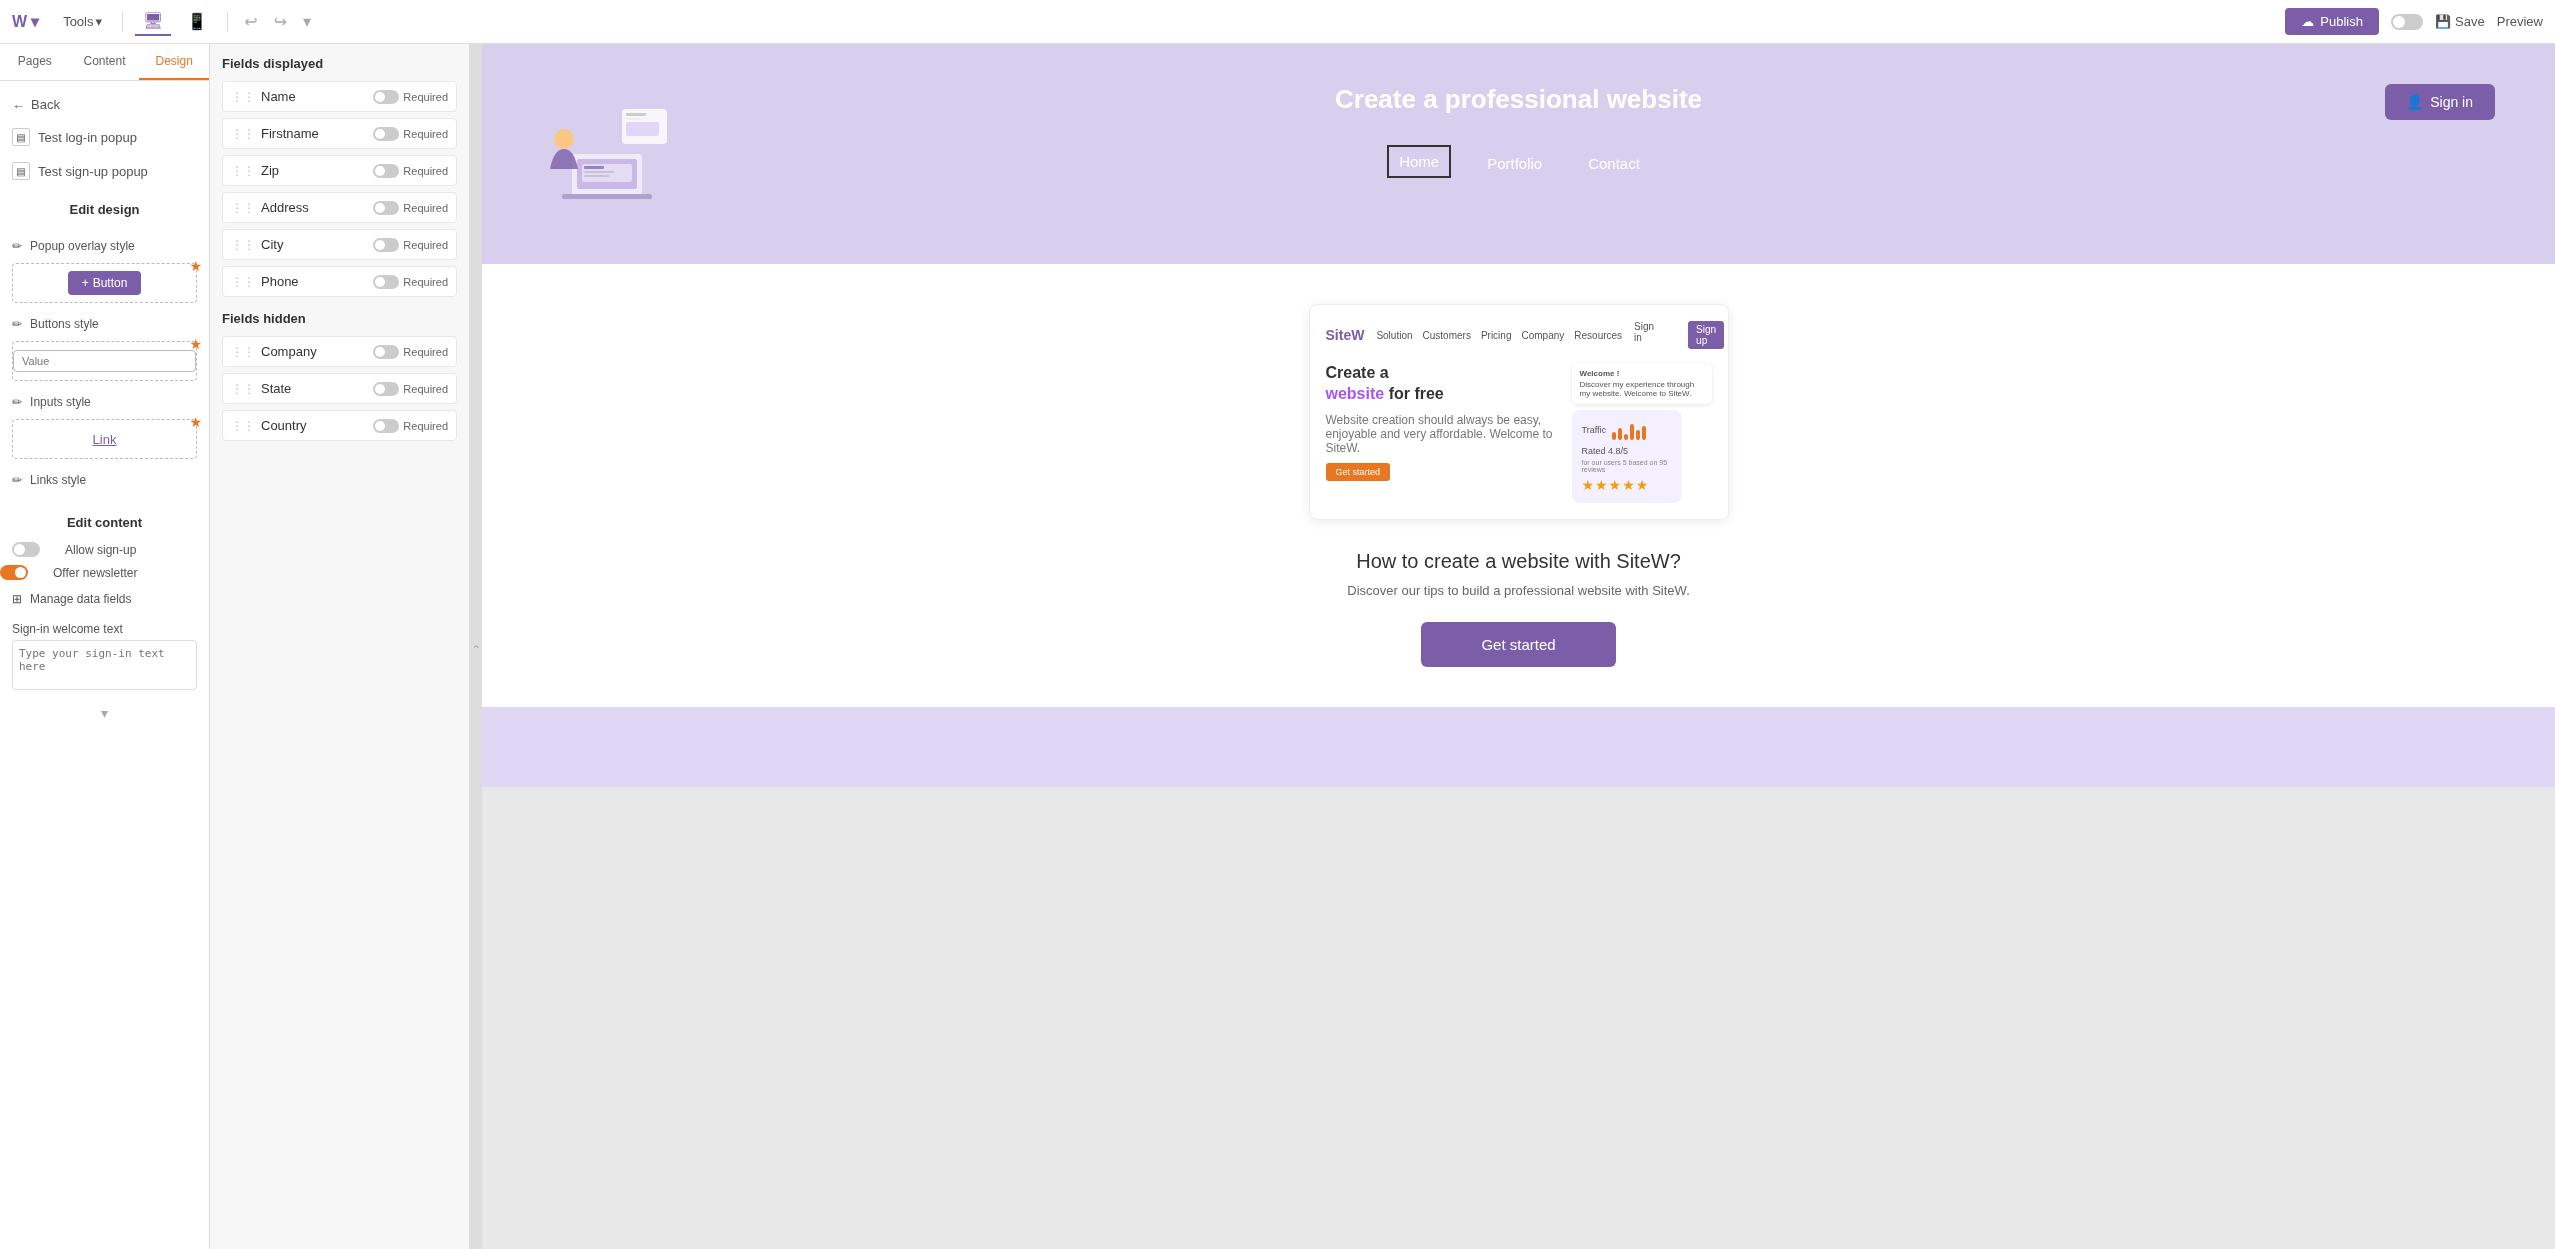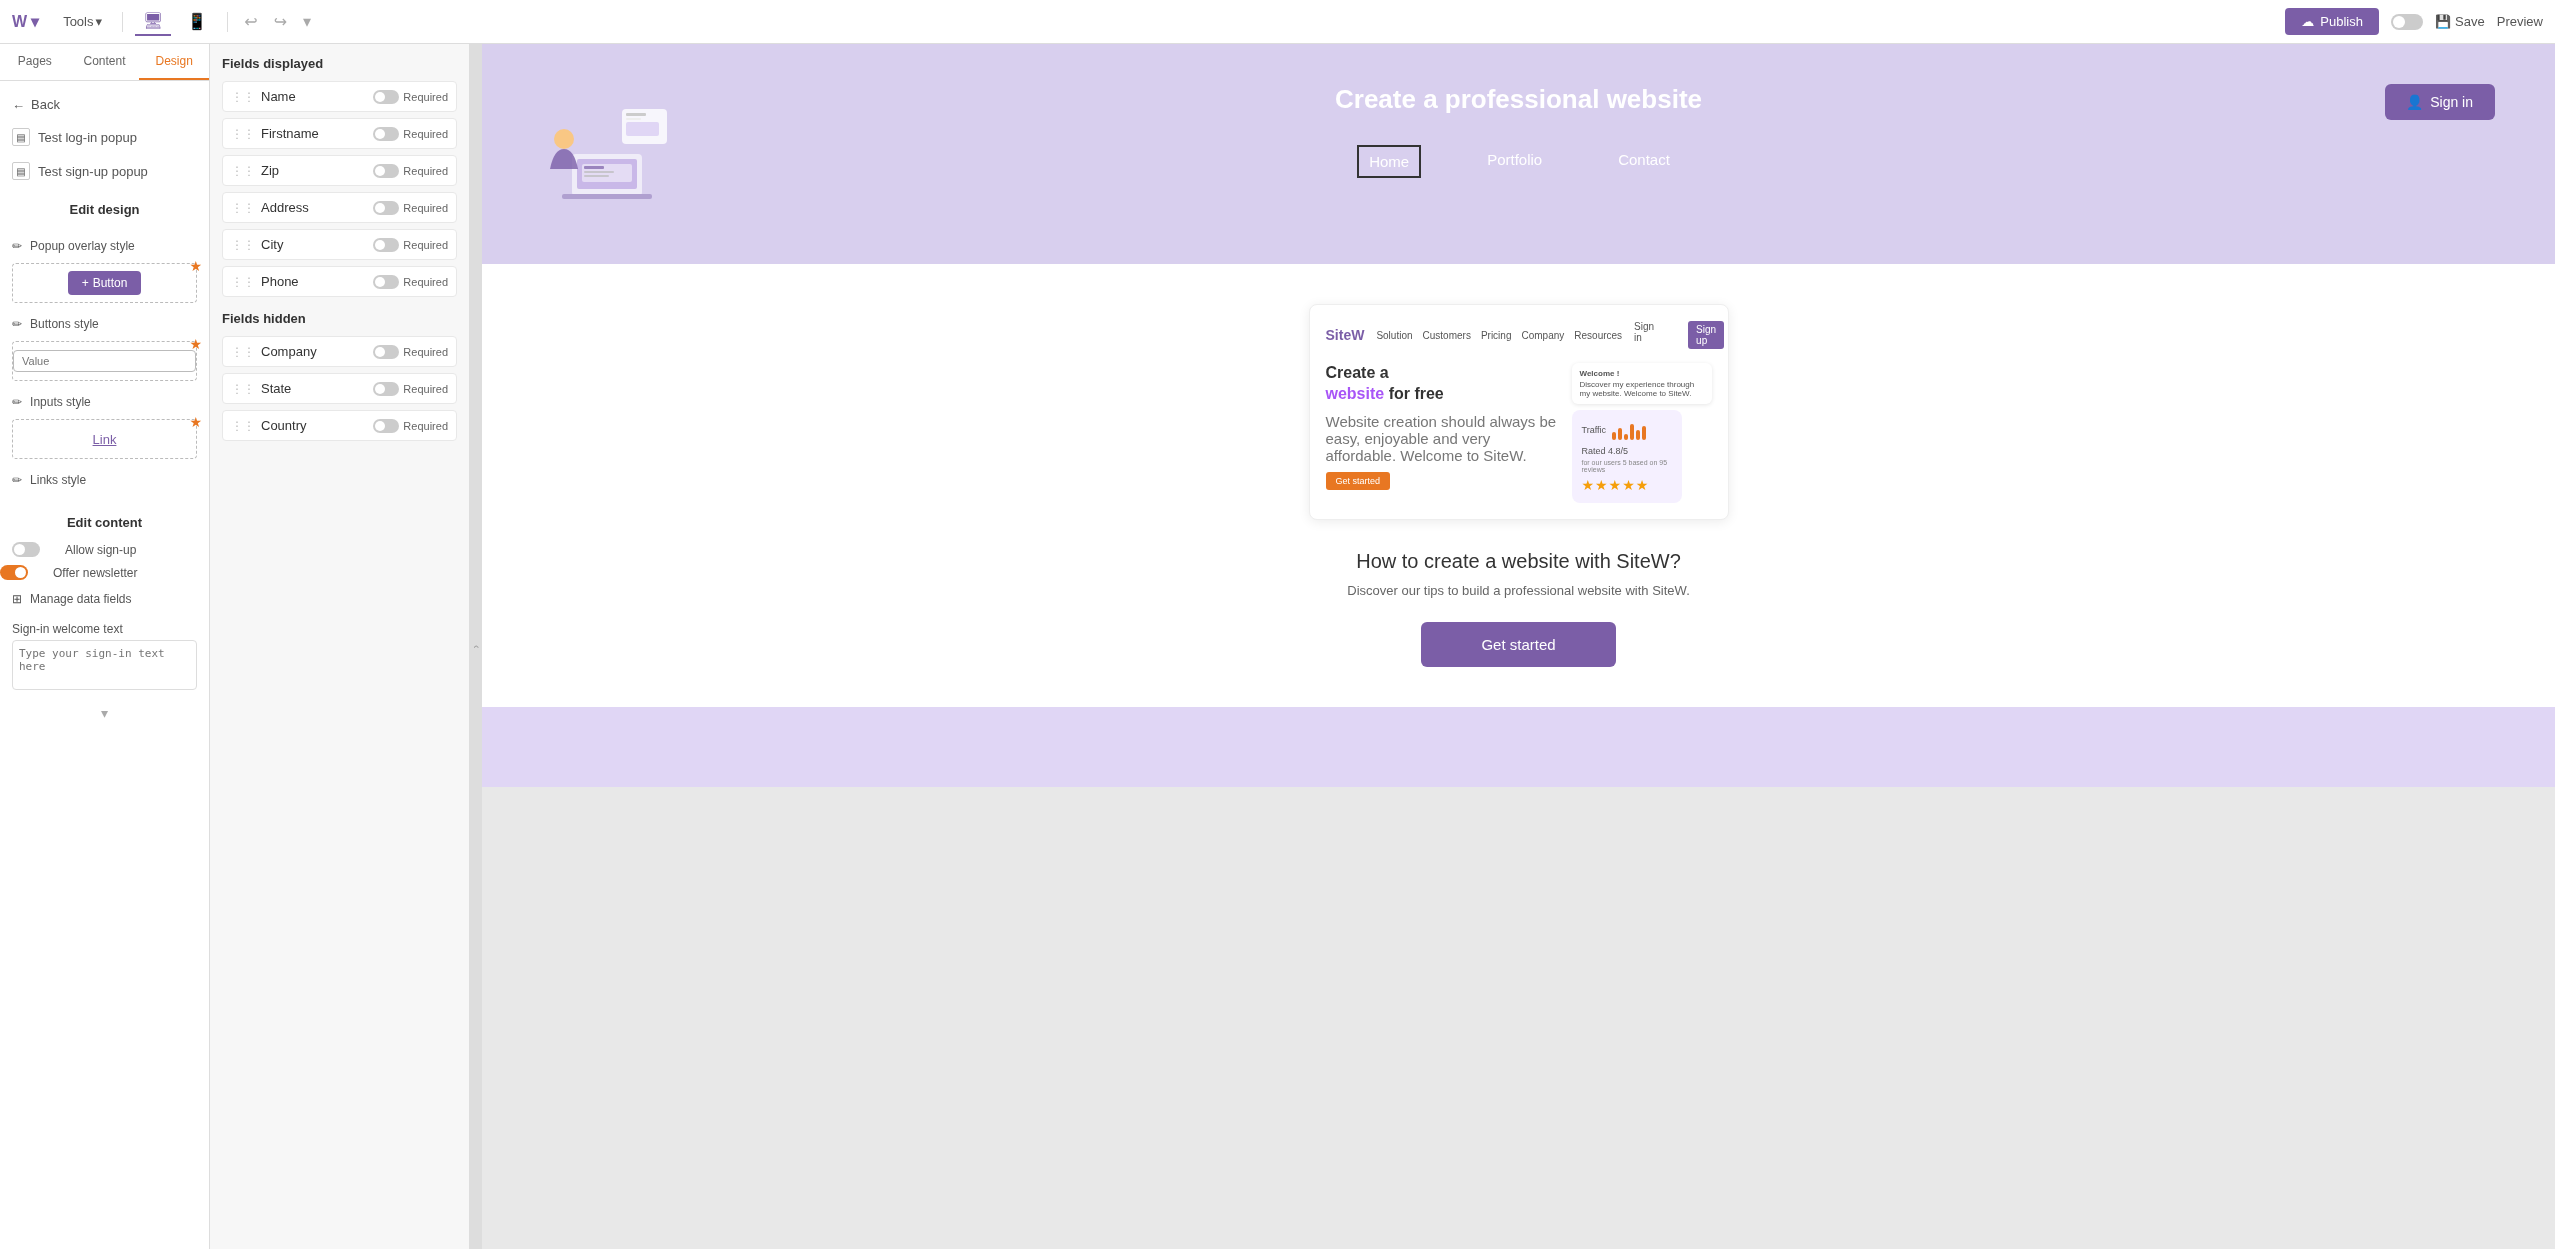--- a/index.html
+++ b/index.html
@@ -180,21 +180,21 @@
       display: flex;
       flex-direction: column;
       align-items: center;
       position: relative;
       min-height: 220px;
     }
     .hero-title {
       font-size: 26px; font-weight: 600; color: #fff; margin-bottom: 30px; text-align: center;
     }
     .hero-nav {
-      display: flex; gap: 56px; align-items: flex-start;
+      display: flex; gap: 26px; align-items: flex-end;
     }
     .hero-nav-item {
       font-size: 15px; color: #fff; cursor: pointer; padding: 6px 10px;
     }
     .hero-nav-item.active { border: 2px solid #333; color: #fff; }
     .hero-sign-in {
       position: absolute; right: 60px; top: 40px;
       background: #7b5ea7; color: #fff; border: none; border-radius: 6px;
       padding: 10px 22px; cursor: pointer; font-size: 14px; display: flex; align-items: center; gap: 6px;
     }
@@ -220,21 +220,21 @@
     }
     .sitew-logo { font-weight: bold; color: #7b5ea7; font-size: 14px; }
     .sitew-nav-items { display: flex; gap: 10px; font-size: 10px; color: #555; }
     .sitew-nav-right { margin-left: auto; display: flex; gap: 6px; }
     .sitew-signin { font-size: 10px; color: #555; }
     .sitew-signup { background: #7b5ea7; color: #fff; border-radius: 3px; padding: 3px 8px; font-size: 10px; margin-left: 28px; }
     .sitew-content { display: flex; gap: 8px; }
     .sitew-text { flex: 1; }
     .sitew-headline { font-size: 16px; font-weight: bold; color: #333; line-height: 1.3; margin-bottom: 8px; }
     .sitew-headline .colored { color: #a855f7; }
-    .sitew-desc { font-size: 15px; color: #777; margin-bottom: 4px; }
+    .sitew-desc { font-size: 12px; color: #777; margin-bottom: 4px; }
     .sitew-getstarted { background: #e87722; color: #fff; border-radius: 3px; padding: 4px 10px; font-size: 9px; display: inline-block; margin-top: 4px; }
     .sitew-image-area { width: 140px; position: relative; }
     .welcome-badge {
       background: #fff; border-radius: 6px; padding: 6px 8px; font-size: 8px; color: #555; box-shadow: 0 1px 4px rgba(0,0,0,0.1); margin-bottom: 6px;
     }
 
     .how-to-title { font-size: 20px; color: #333; margin-bottom: 10px; font-weight: 500; text-align: center; }
     .how-to-desc { font-size: 13px; color: #666; margin-bottom: 24px; text-align: center; }
     .get-started-btn {
       background: #7b5ea7; color: #fff; border: none; border-radius: 6px; padding: 14px 60px; font-size: 15px; cursor: pointer;

